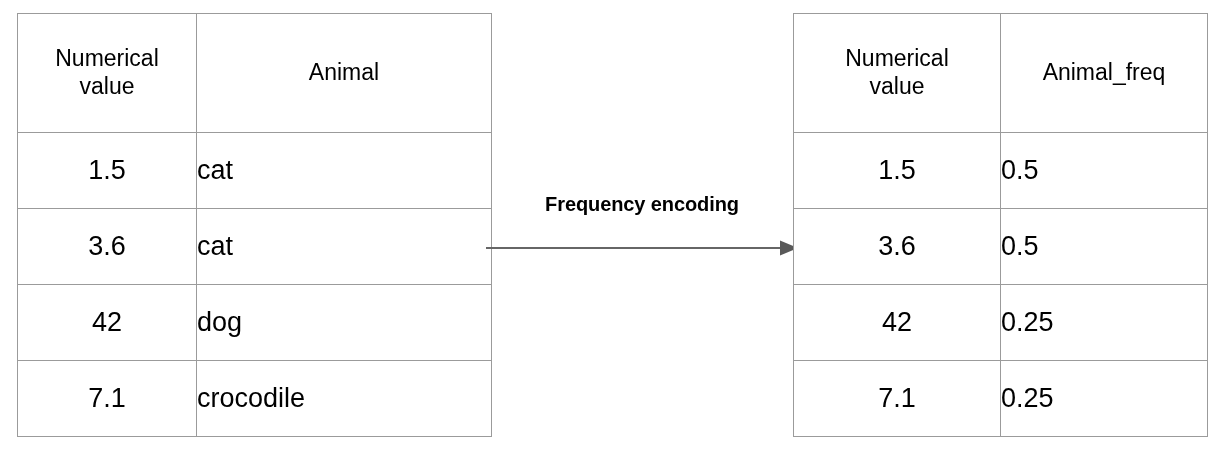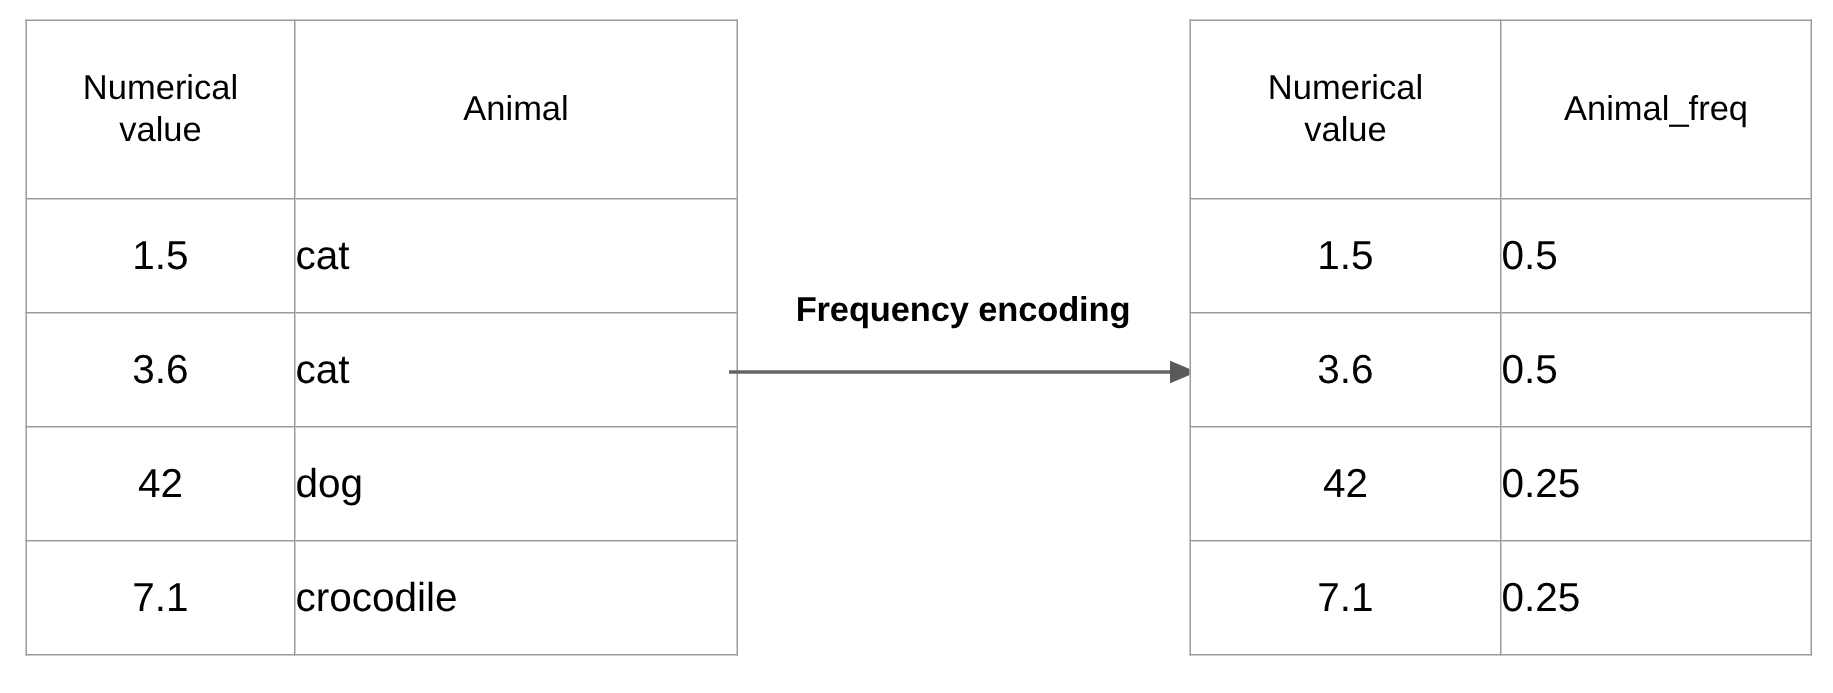--- a/index.html
+++ b/index.html
@@ -75,21 +75,21 @@
     top: 228px;
     width: 316px;
     height: 40px;
   }
   #transform-label {
     position: absolute;
     left: 484px;
     top: 193px;
     width: 316px;
     text-align: center;
-    font-size: 23px;
+    font-size: 20px;
     font-weight: bold;
     color: #000000;
     white-space: nowrap;
     letter-spacing: -0.1px;
   }
 </style>
 </head>
 <body>
 
 <div class="diagram">

